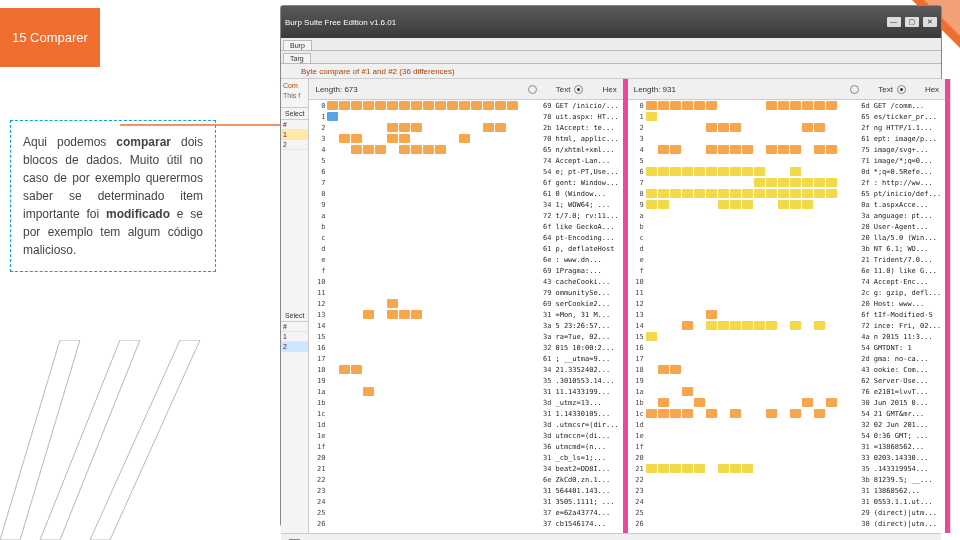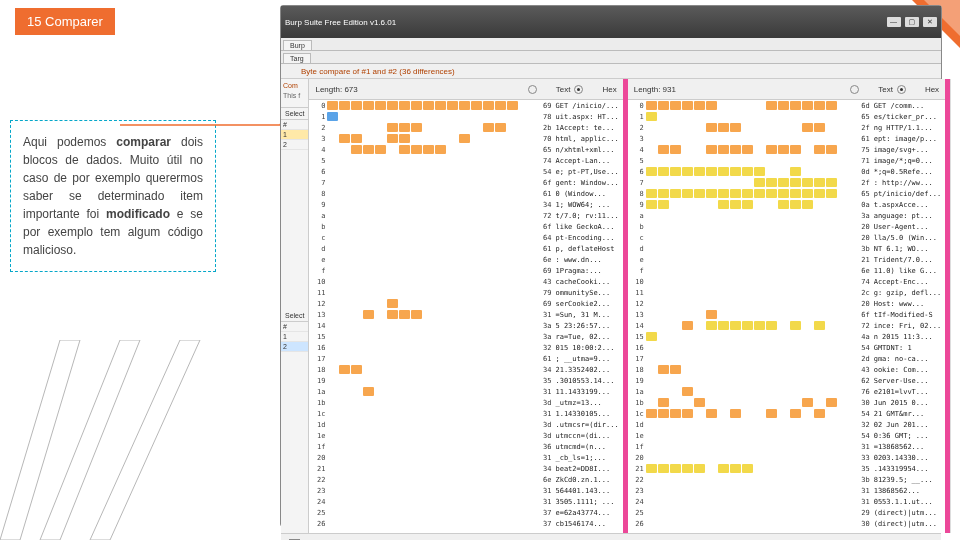--- a/index.html
+++ b/index.html
@@ -1,17 +1,17 @@
 <!DOCTYPE html>
 <html><head>
 <meta charset="utf-8">
 <style>
 body{margin:0;font-family:Tahoma,Arial,sans-serif;font-size:9px;background:#fff;color:#333}
 .slide{position:relative;width:960px;height:540px;overflow:hidden;background:#fff}
-.badge{background:#ef6d2f;color:#fff;padding:6px 12px;font-size:13px;display:inline-block;margin:8px 0 0 15px}
+.badge{background:#ef6d2f;color:#fff;padding:22px 12px;font-size:13px;display:inline-block;margin:8px 0 0 0}
 .annot{position:absolute;left:10px;top:120px;width:180px;border:1.5px dashed #06a7c9;padding:12px;font-size:12px;line-height:1.5;color:#444;text-align:justify;font-family:'Segoe UI',Arial,sans-serif}
 .annot b{font-weight:700}
 .tri{position:absolute;right:0;top:0;width:48px;height:48px}
 .tri svg{width:48px;height:48px}
 .wedge{position:absolute;left:0;bottom:0;width:300px;height:200px;pointer-events:none;opacity:.6}
 .wedge polygon{fill:none;stroke:#888;stroke-width:1}
 .win{position:absolute;left:280px;top:5px;width:660px;height:520px;border:1px solid #888;background:#ececec;border-radius:3px}
 .titlebar{height:32px;background:linear-gradient(#5a5a5a,#3a3a3a);color:#fff;font-size:8px;display:flex;align-items:center;padding:0 4px;justify-content:space-between}
 .titlebar .btns span{display:inline-block;width:14px;height:10px;margin-left:2px;background:#ddd;border-radius:1px;font-size:7px;text-align:center;line-height:10px;color:#333}
 .tabstrip{height:12px;background:#ececec;border-bottom:1px solid #bbb;display:flex;font-size:7px;align-items:flex-end}
@@ -593,21 +593,21 @@
                 <div class="cell c-n"></div>
                 <div class="cell c-n"></div>
                 <div class="cell c-n"></div>
                 <div class="cell c-n"></div>
                 <div class="cell c-n"></div>
                 <div class="cell c-n"></div>
                 <div class="cell c-n"></div>
                 <div class="cell c-n"></div>
               </div>
               <div class="valcol">31</div>
-              <div class="txtcol">=Sun, 31 M...</div>
+              <div class="txtcol">=Mon, 31 M...</div>
             </div>
             <div class="row">
               <div class="off">14</div>
               <div class="cells">
                 <div class="cell c-n"></div>
                 <div class="cell c-n"></div>
                 <div class="cell c-n"></div>
                 <div class="cell c-n"></div>
                 <div class="cell c-n"></div>
                 <div class="cell c-n"></div>

